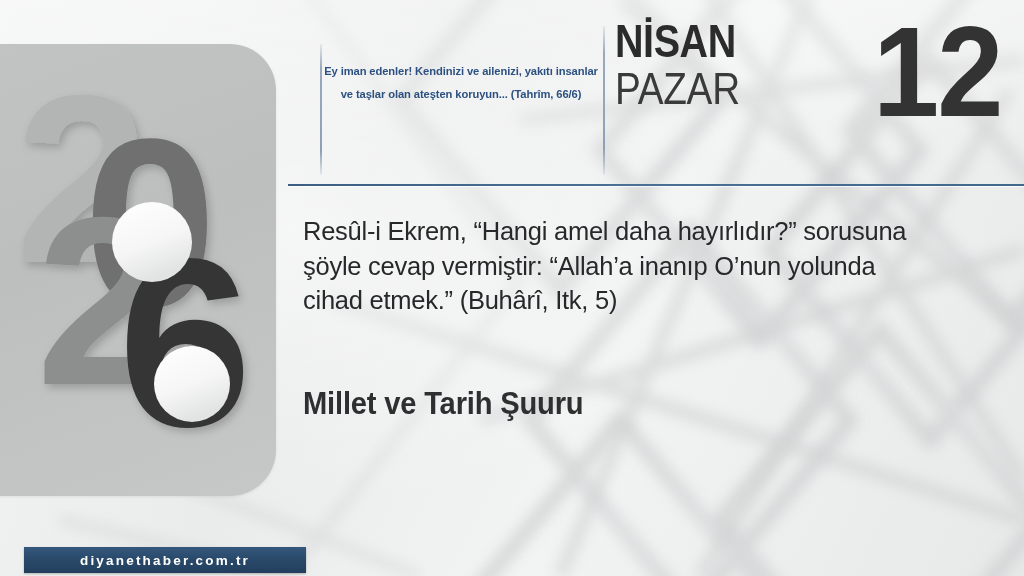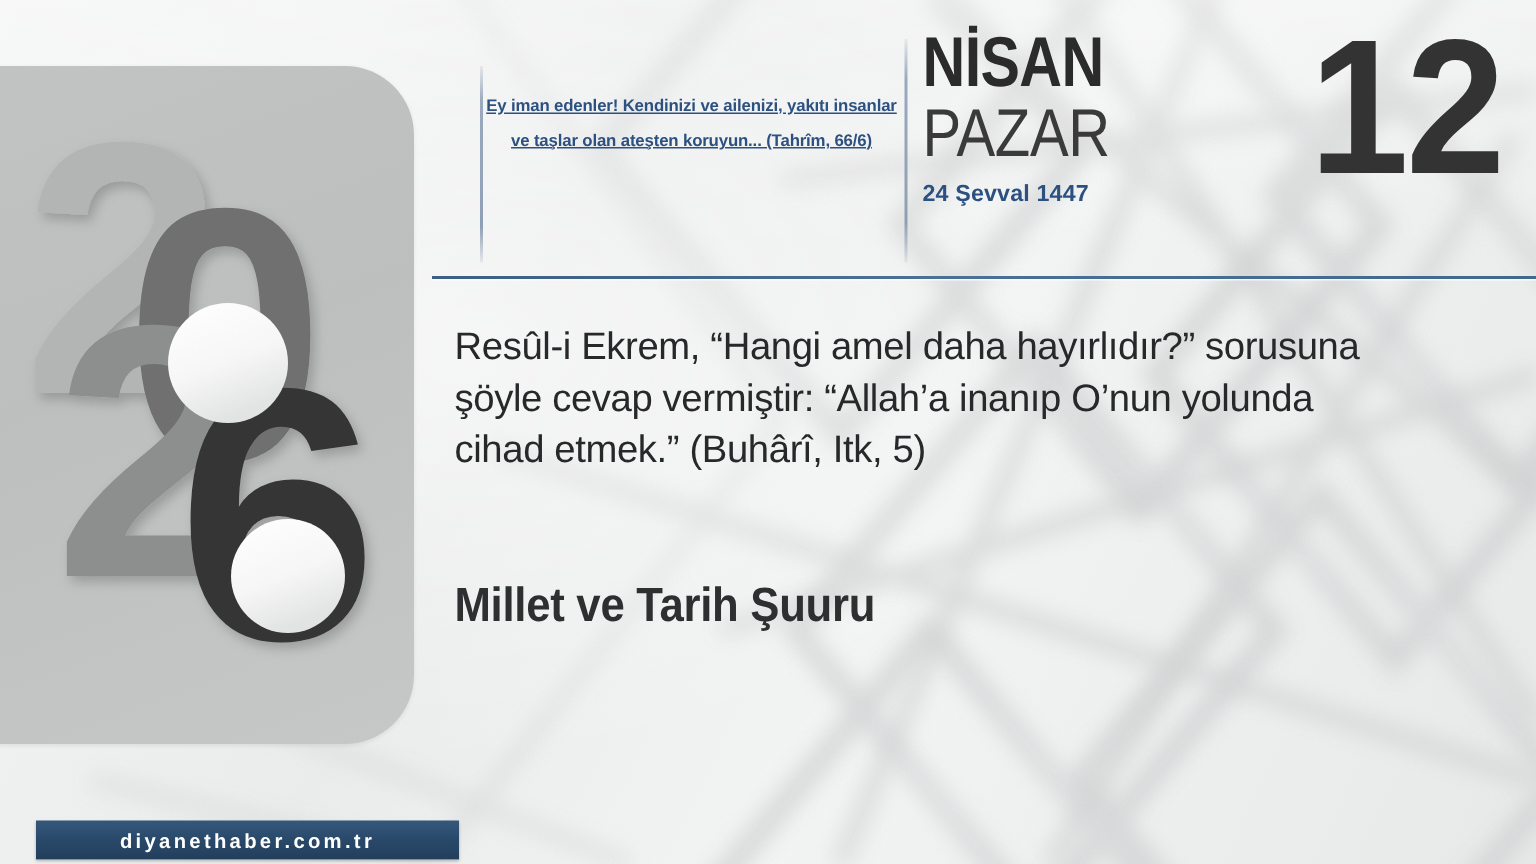--- a/index.html
+++ b/index.html
@@ -84,21 +84,20 @@
     position: absolute;
     left: 322px;
     top: 60px;
     width: 278px;
     text-align: center;
     color: #2c5180;
     font-size: 11.2px;
     font-weight: bold;
     line-height: 2.05;
     letter-spacing: -0.1px;
-    text-decoration: underline;
   }
 
   
   .datecol {
     position: absolute;
     left: 615px;
     top: 18px;
   }
   .month {
     font-family: "Liberation Sans Narrow", "Liberation Sans", sans-serif;
@@ -272,21 +271,20 @@
 
   <div class="v-divider left"></div>
   <div class="v-divider right"></div>
   <div class="h-divider"></div>
 
   <div class="verse">Ey iman edenler! Kendinizi ve ailenizi, yakıtı insanlar ve taşlar olan ateşten koruyun... (Tahrîm, 66/6)</div>
 
   <div class="datecol">
     <div class="month">NİSAN</div>
     <div class="weekday">PAZAR</div>
-    <div class="hijri">24 Şevval 1447</div>
   </div>
 
   <div class="daynum">12</div>
 
   <div class="body-text">Resûl-i Ekrem, “Hangi amel daha hayırlıdır?” sorusuna şöyle cevap vermiştir: “Allah’a inanıp O’nun yolunda cihad etmek.” (Buhârî, Itk, 5)</div>
 
   <div class="subject">Millet ve Tarih Şuuru</div>
 
   <div class="site-bar">
     <span>diyanethaber.com.tr</span>

